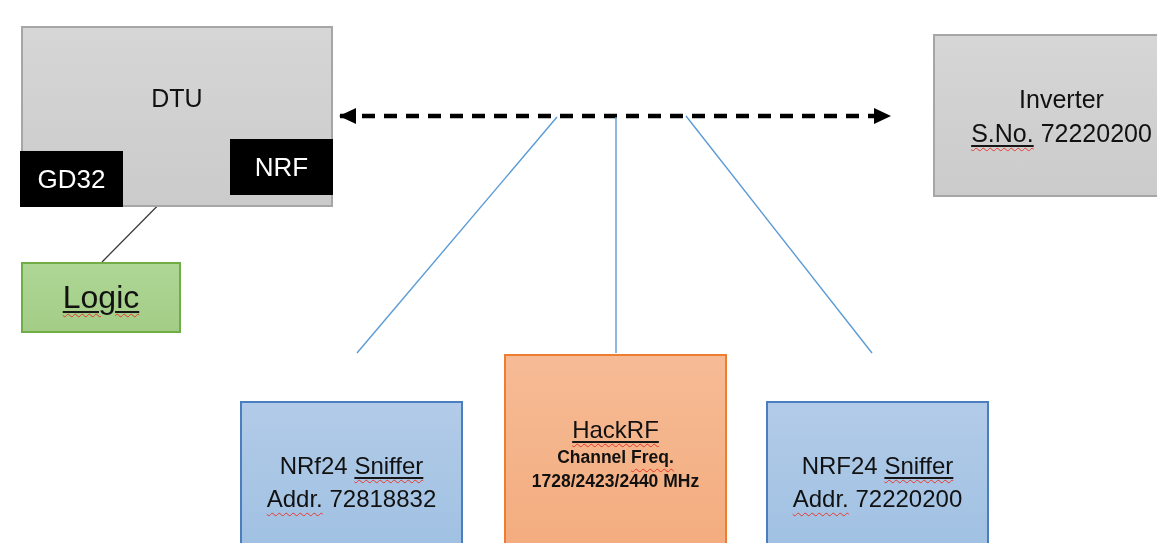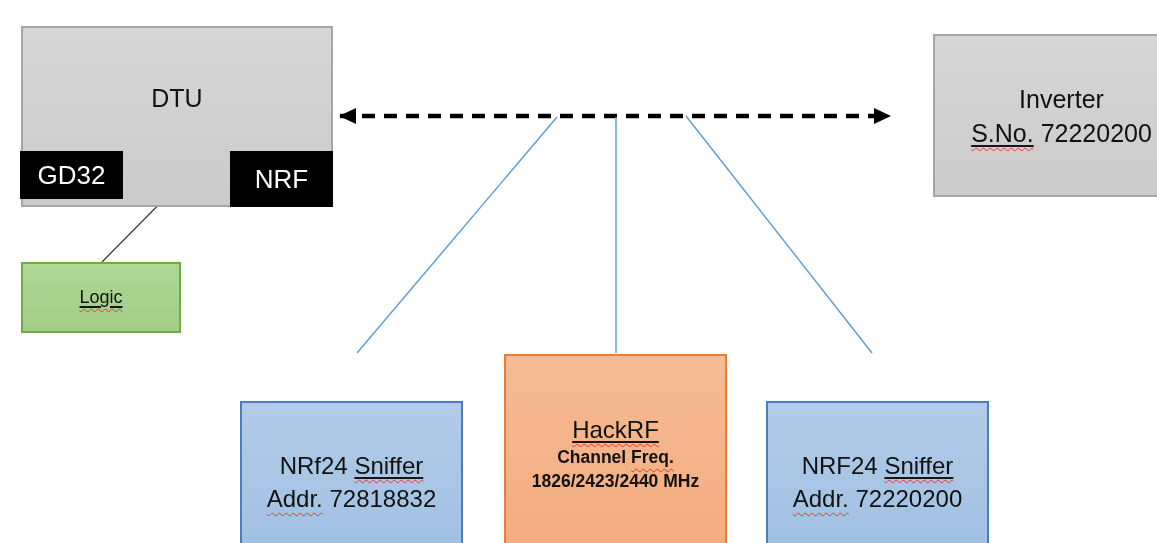--- a/index.html
+++ b/index.html
@@ -36,21 +36,21 @@
     border: 2px solid var(--gray-border, #a6a6a6);
   }
   .chip {
     background: var(--black-chip, #000);
     color: #ffffff;
     font-size: 26px;
   }
   .green-box {
     background: linear-gradient(var(--green-fill-light, #aed695), var(--green-fill, #a3cd87));
     border: 2px solid var(--green-border, #70ad47);
-    font-size: 18px;
+    font-size: 32px;
   }
   .blue-box {
     background: linear-gradient(var(--blue-fill-light, #b2cbe8), var(--blue-fill, #9fc0e2));
     border: 2px solid var(--blue-border, #4a7ebf);
     margin-top: 48px;
   }
   .blue-box .line { font-size: 24px; line-height: 33px; }
   .orange-box {
     background: linear-gradient(var(--orange-fill-light, #f6bb95), var(--orange-fill, #f3ac7e));
     border: 2px solid var(--orange-border, #ed7d31);
@@ -99,24 +99,24 @@
     <line class="blue-link" x1="616" y1="117" x2="616" y2="353"></line>
     <line class="blue-link" x1="686" y1="116" x2="872" y2="353"></line>
   </svg>
 
   <div class="box gray-box" style="left:21px; top:26px; width:312px; height:181px;">
     <div style="margin-bottom:38px;">
       <div class="line">DTU</div>
     </div>
   </div>
 
-  <div class="box chip" style="left:20px; top:151px; width:103px; height:48px;">
+  <div class="box chip" style="left:20px; top:151px; width:103px; height:56px;">
     <span>GD32</span>
   </div>
-  <div class="box chip" style="left:230px; top:151px; width:103px; height:56px;">
+  <div class="box chip" style="left:230px; top:139px; width:103px; height:56px;">
     <span>NRF</span>
   </div>
 
   <div class="box green-box" style="left:21px; top:262px; width:160px; height:71px;">
     <span class="u-solid"><span class="u-wavy">Logic</span></span>
   </div>
 
   <div class="box gray-box" style="left:897px; top:34px; width:257px; height:163px;margin-left:36px;">
     <div>
       <div class="line">Inverter</div>
@@ -128,21 +128,21 @@
     <div>
       <div class="line"><span>NRf24</span> <span class="u-solid"><span class="u-wavy">Sniffer</span></span></div>
       <div class="line"><span class="u-wavy">Addr.</span> <span>72818832</span></div>
     </div>
   </div>
 
   <div class="box orange-box" style="left:504px; top:354px; width:223px; height:198px;">
     <div>
       <div class="line-title"><span class="u-solid"><span class="u-wavy">HackRF</span></span></div>
       <div class="line-sm"><span>Channel</span> <span class="u-wavy">Freq.</span></div>
-      <div class="line-sm">1826/2423/2440 MHz</div>
+      <div class="line-sm">1728/2423/2440 MHz</div>
     </div>
   </div>
 
   <div class="box blue-box" style="left:766px; top:353px; width:223px; height:162px;">
     <div>
       <div class="line"><span>NRF24</span> <span class="u-solid"><span class="u-wavy">Sniffer</span></span></div>
       <div class="line"><span class="u-wavy">Addr.</span> <span>72220200</span></div>
     </div>
   </div>
 

